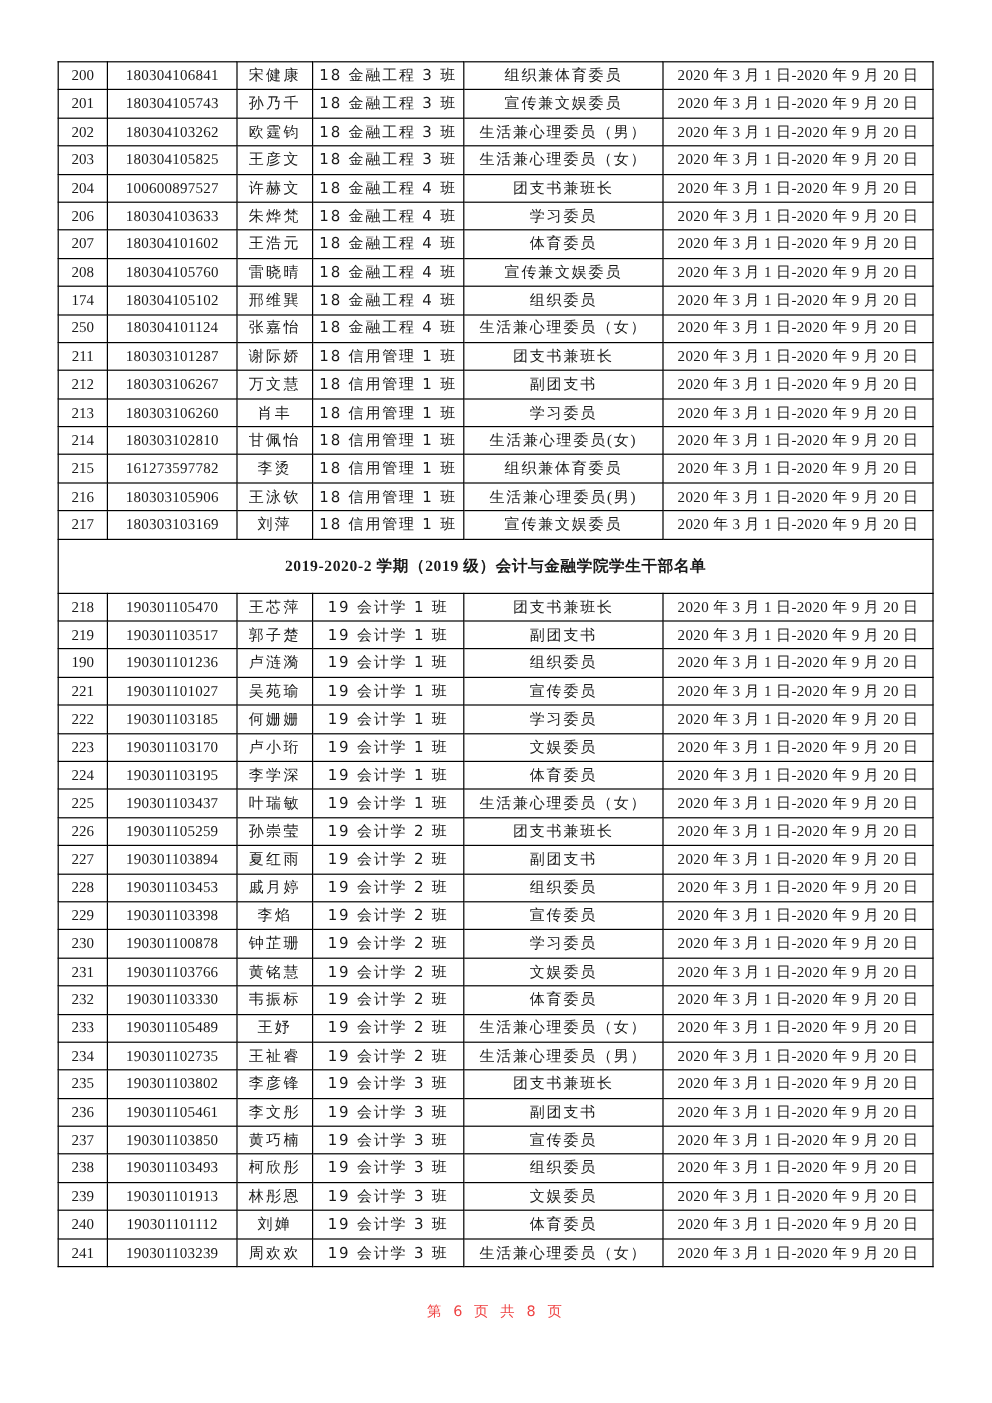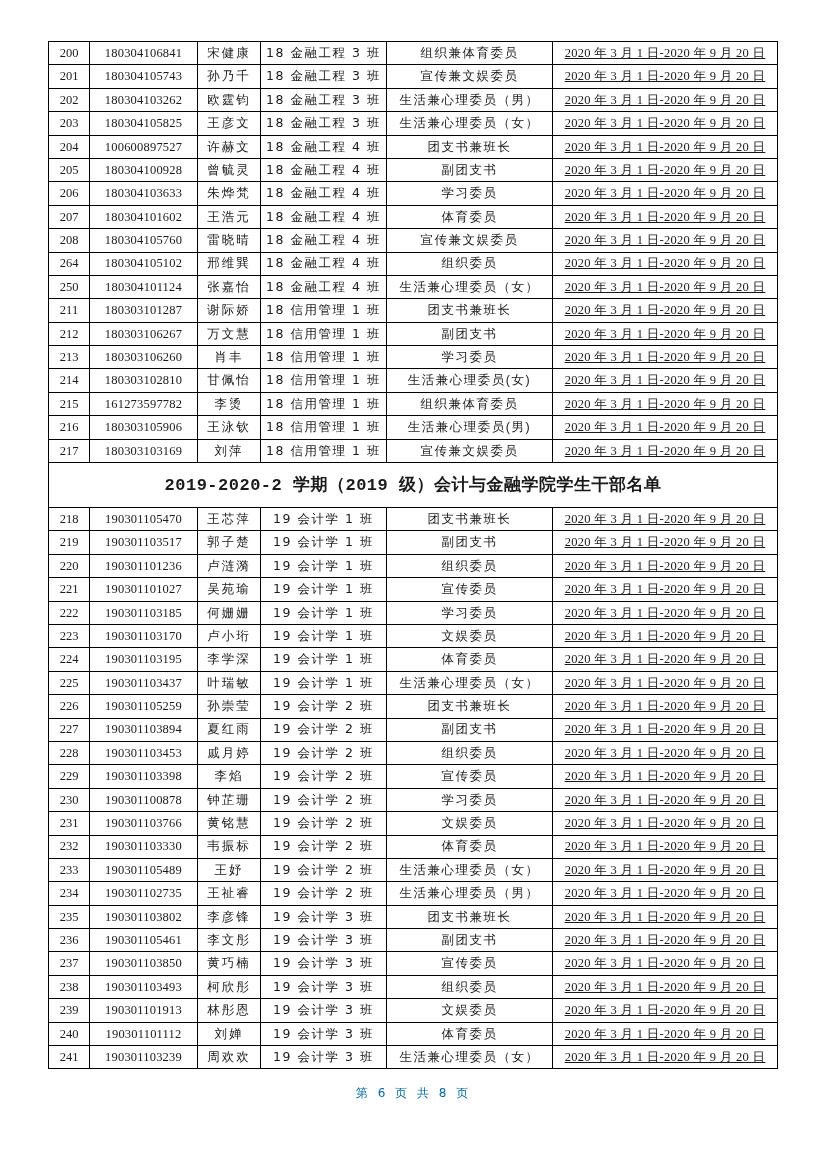--- a/index.html
+++ b/index.html
@@ -1,32 +1,32 @@
 <!DOCTYPE html>
 <html><head>
 <meta charset="utf-8">
 <style>
   html, body { margin: 0; padding: 0; background: #ffffff; }
   body { width: 827px; height: 1169px; position: relative; overflow: hidden;
          font-family: "Liberation Serif", "DejaVu Serif", serif; color: #1a1a1a; }
-  table.roster { position: absolute; left: 48px; top: 41px; width: 729px;
+  table.roster { position: absolute; left: 48px; top: 51px; width: 729px;
                  border-collapse: collapse; table-layout: fixed; }
   table.roster td { border: 1px solid #000; height: 22.4px; padding: 0;
                     text-align: center; vertical-align: middle;
                     font-size: 12.5px; line-height: 1; white-space: nowrap; overflow: hidden; }
   td.c-no { letter-spacing: 0; }
   td.c-id { letter-spacing: 0.2px; }
   td.c-name { letter-spacing: 2px; font-family: Liberation Sans, sans-serif; font-size: 11.5px; }
   td.c-class { letter-spacing: 1.5px; font-family: "DejaVu Sans", sans-serif; font-size: 11.5px; }
-  td.c-role { letter-spacing: 1.5px; font-family: Liberation Sans, sans-serif; font-size: 11.5px; }
-  td.c-term { letter-spacing: 0.3px; font-size: 12px; text-decoration: underline; }
-  tr.section-row td { height: 44px; font-weight: bold; font-size: 17px;
-                      font-family: Liberation Mono, monospace; letter-spacing: 0.5px; }
+  td.c-role { letter-spacing: 1.5px; font-family: Liberation Serif, serif; font-size: 11.5px; }
+  td.c-term { letter-spacing: 0.3px; font-size: 12px; }
+  tr.section-row td { height: 44px; font-weight: bold; font-size: 13px;
+                      font-family: Liberation Serif, serif; letter-spacing: 0.5px; }
   .footer { position: absolute; left: 0; width: 827px; top: 1085px; text-align: center;
-            font-size: 12px; letter-spacing: 3px; color: #0369a1;
+            font-size: 12px; letter-spacing: 3px; color: #ef4444;
             font-family: "DejaVu Sans", sans-serif; }
 </style>
 </head>
 <body>
 
 <table class="roster">
   <colgroup>
     <col style="width:41px">
       <col style="width:108px">
       <col style="width:63px">
@@ -69,28 +69,20 @@
   </tr>
       <tr>
     <td class="c-no">204</td>
     <td class="c-id">100600897527</td>
     <td class="c-name">许赫文</td>
     <td class="c-class">18 金融工程 4 班</td>
     <td class="c-role">团支书兼班长</td>
     <td class="c-term">2020 年 3 月 1 日-2020 年 9 月 20 日</td>
   </tr>
       <tr>
-    <td class="c-no">205</td>
-    <td class="c-id">180304100928</td>
-    <td class="c-name">曾毓灵</td>
-    <td class="c-class">18 金融工程 4 班</td>
-    <td class="c-role">副团支书</td>
-    <td class="c-term">2020 年 3 月 1 日-2020 年 9 月 20 日</td>
-  </tr>
-      <tr>
     <td class="c-no">206</td>
     <td class="c-id">180304103633</td>
     <td class="c-name">朱烨梵</td>
     <td class="c-class">18 金融工程 4 班</td>
     <td class="c-role">学习委员</td>
     <td class="c-term">2020 年 3 月 1 日-2020 年 9 月 20 日</td>
   </tr>
       <tr>
     <td class="c-no">207</td>
     <td class="c-id">180304101602</td>
@@ -101,21 +93,21 @@
   </tr>
       <tr>
     <td class="c-no">208</td>
     <td class="c-id">180304105760</td>
     <td class="c-name">雷晓晴</td>
     <td class="c-class">18 金融工程 4 班</td>
     <td class="c-role">宣传兼文娱委员</td>
     <td class="c-term">2020 年 3 月 1 日-2020 年 9 月 20 日</td>
   </tr>
       <tr>
-    <td class="c-no">264</td>
+    <td class="c-no">174</td>
     <td class="c-id">180304105102</td>
     <td class="c-name">邢维巽</td>
     <td class="c-class">18 金融工程 4 班</td>
     <td class="c-role">组织委员</td>
     <td class="c-term">2020 年 3 月 1 日-2020 年 9 月 20 日</td>
   </tr>
       <tr>
     <td class="c-no">250</td>
     <td class="c-id">180304101124</td>
     <td class="c-name">张嘉怡</td>
@@ -196,21 +188,21 @@
   </tr>
       <tr>
     <td class="c-no">219</td>
     <td class="c-id">190301103517</td>
     <td class="c-name">郭子楚</td>
     <td class="c-class">19 会计学 1 班</td>
     <td class="c-role">副团支书</td>
     <td class="c-term">2020 年 3 月 1 日-2020 年 9 月 20 日</td>
   </tr>
       <tr>
-    <td class="c-no">220</td>
+    <td class="c-no">190</td>
     <td class="c-id">190301101236</td>
     <td class="c-name">卢涟漪</td>
     <td class="c-class">19 会计学 1 班</td>
     <td class="c-role">组织委员</td>
     <td class="c-term">2020 年 3 月 1 日-2020 年 9 月 20 日</td>
   </tr>
       <tr>
     <td class="c-no">221</td>
     <td class="c-id">190301101027</td>
     <td class="c-name">吴苑瑜</td>

